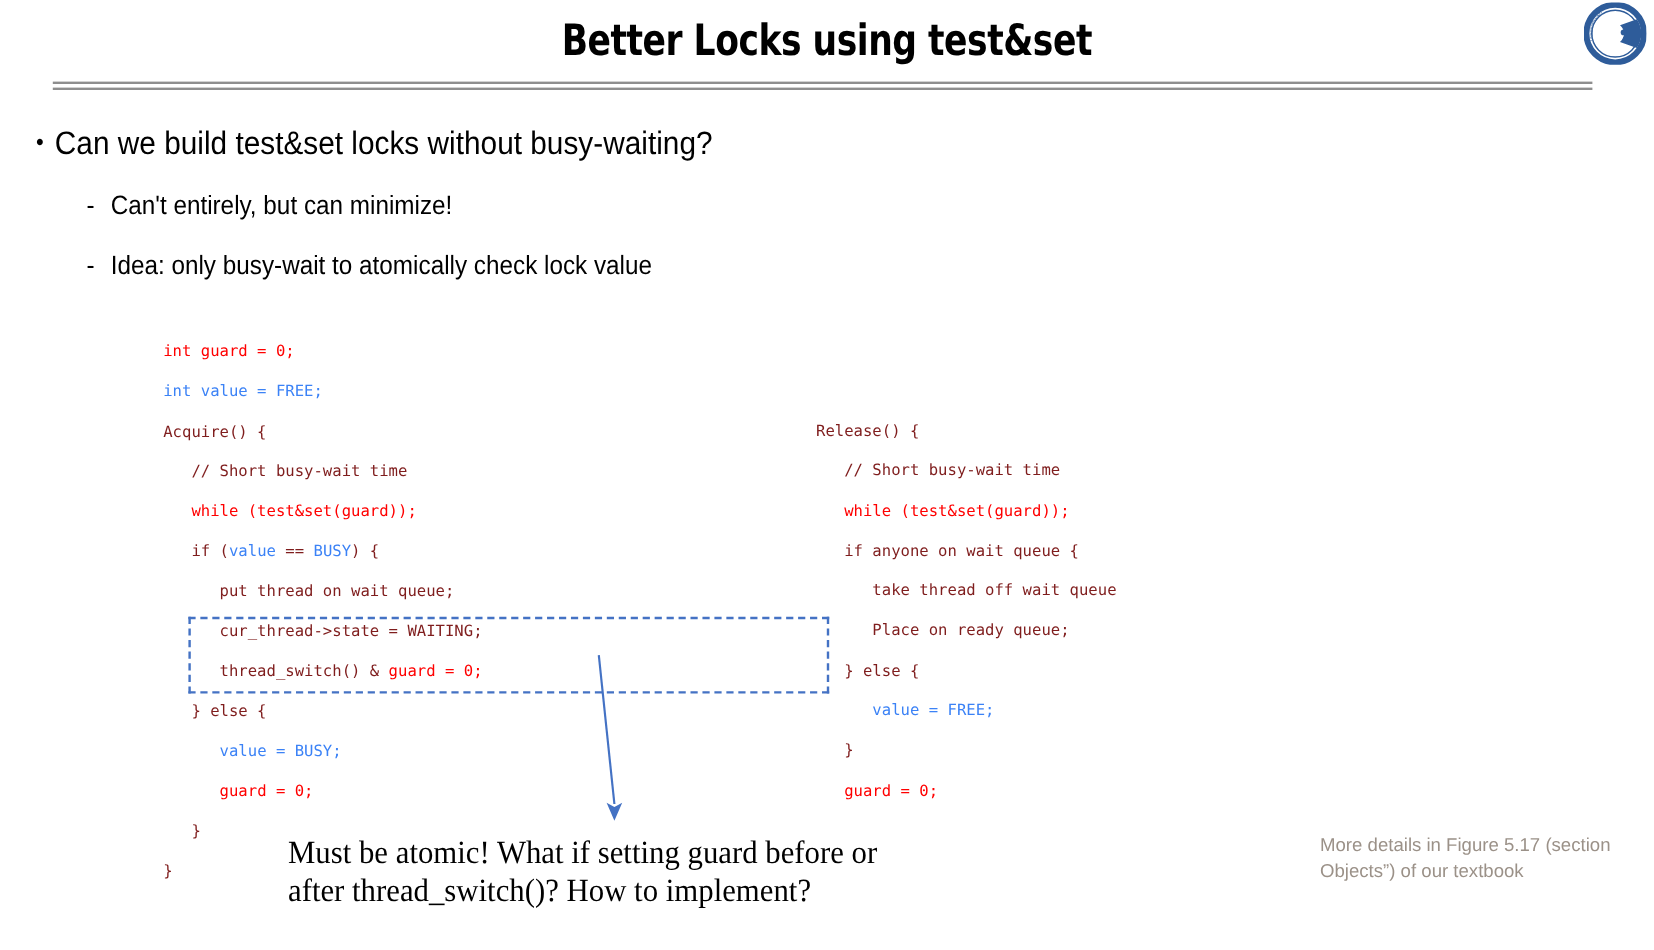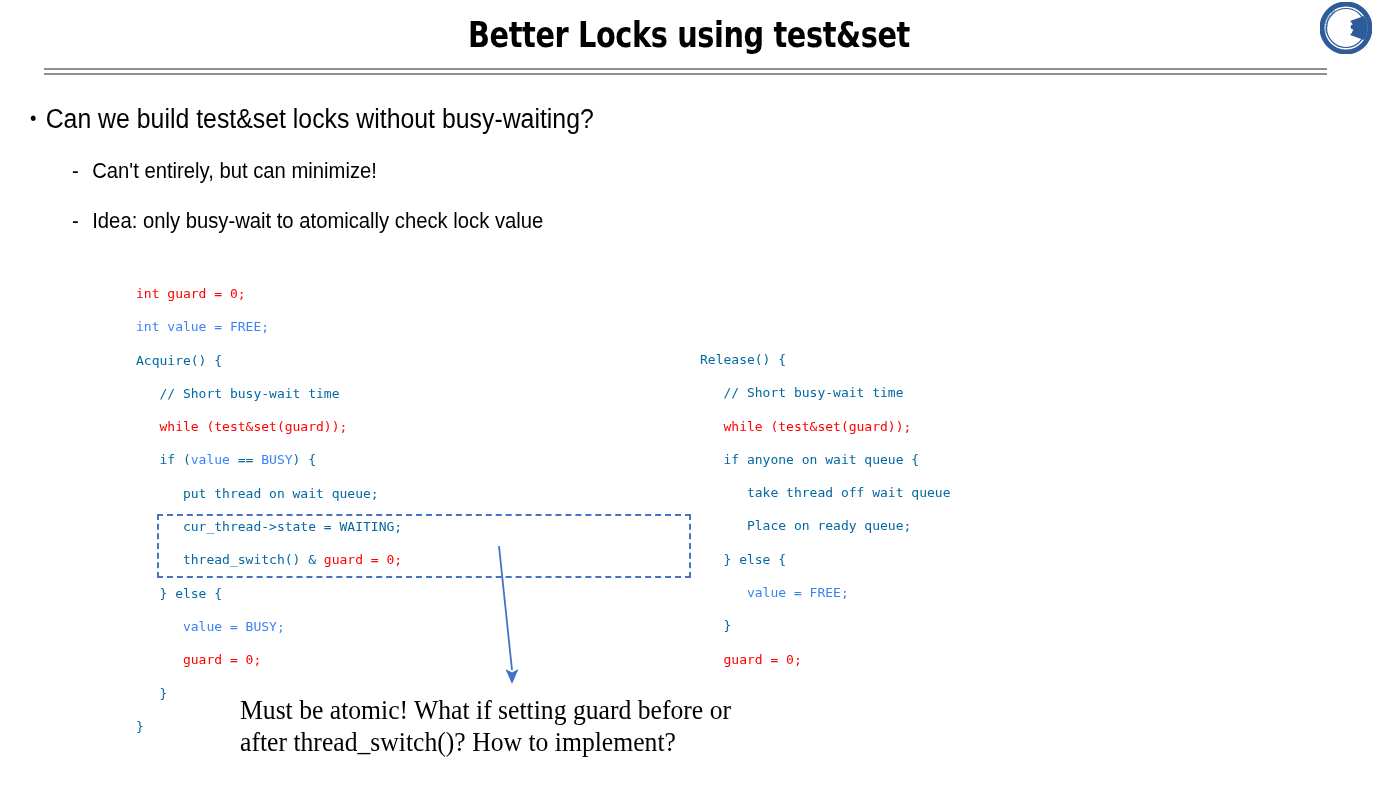--- a/index.html
+++ b/index.html
@@ -57,24 +57,24 @@
   
   .code{
     position:absolute;
     font-family:"DejaVu Sans Mono", monospace;
     font-size:13px;
     line-height:33.3px;
     white-space:pre;
     color:#000000;
   }
   #code-left{left:136px;top:277px;}
-  #code-right{left:700px;top:343px;}
+  #code-right{left:680px;top:343px;}
   .red{color:#ff0000;}
   .blue{color:#3b82f6;}
-  .blk{color:#0369a1;}
+  .blk{color:#7f1d1d;}
 
   
   #dashed-box{
     position:absolute;left:157px;top:514px;width:534px;height:64px;
     border:2.5px dashed #4472c4;
     box-sizing:border-box;
   }
 
   
   #arrow-svg{position:absolute;left:470px;top:540px;width:70px;height:150px;}
@@ -141,13 +141,15 @@
     <path d="M42 144 l-6.5 -15 l6.5 3.5 l6.5 -3.5 Z" fill="#4472c4"></path>
   </svg>
 </div>
 
 <div id="caption">
   <div>Must be atomic! What if setting guard before or</div>
   <div>after thread_switch()? How to implement?</div>
 </div>
 
 <div id="textbook-note">
+  <div>More details in Figure 5.17 (section</div>
+  <div>Objects”) of our textbook</div>
 </div>
 
 </body></html>

